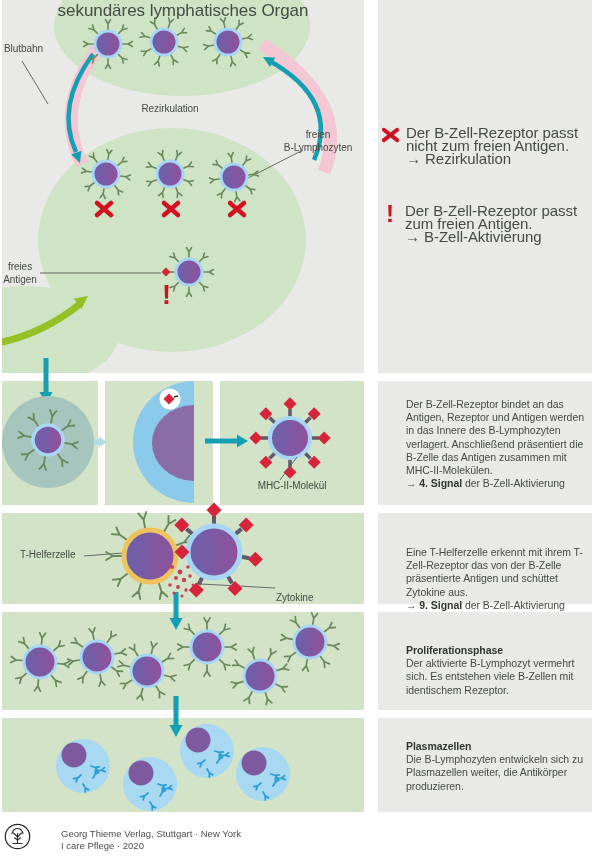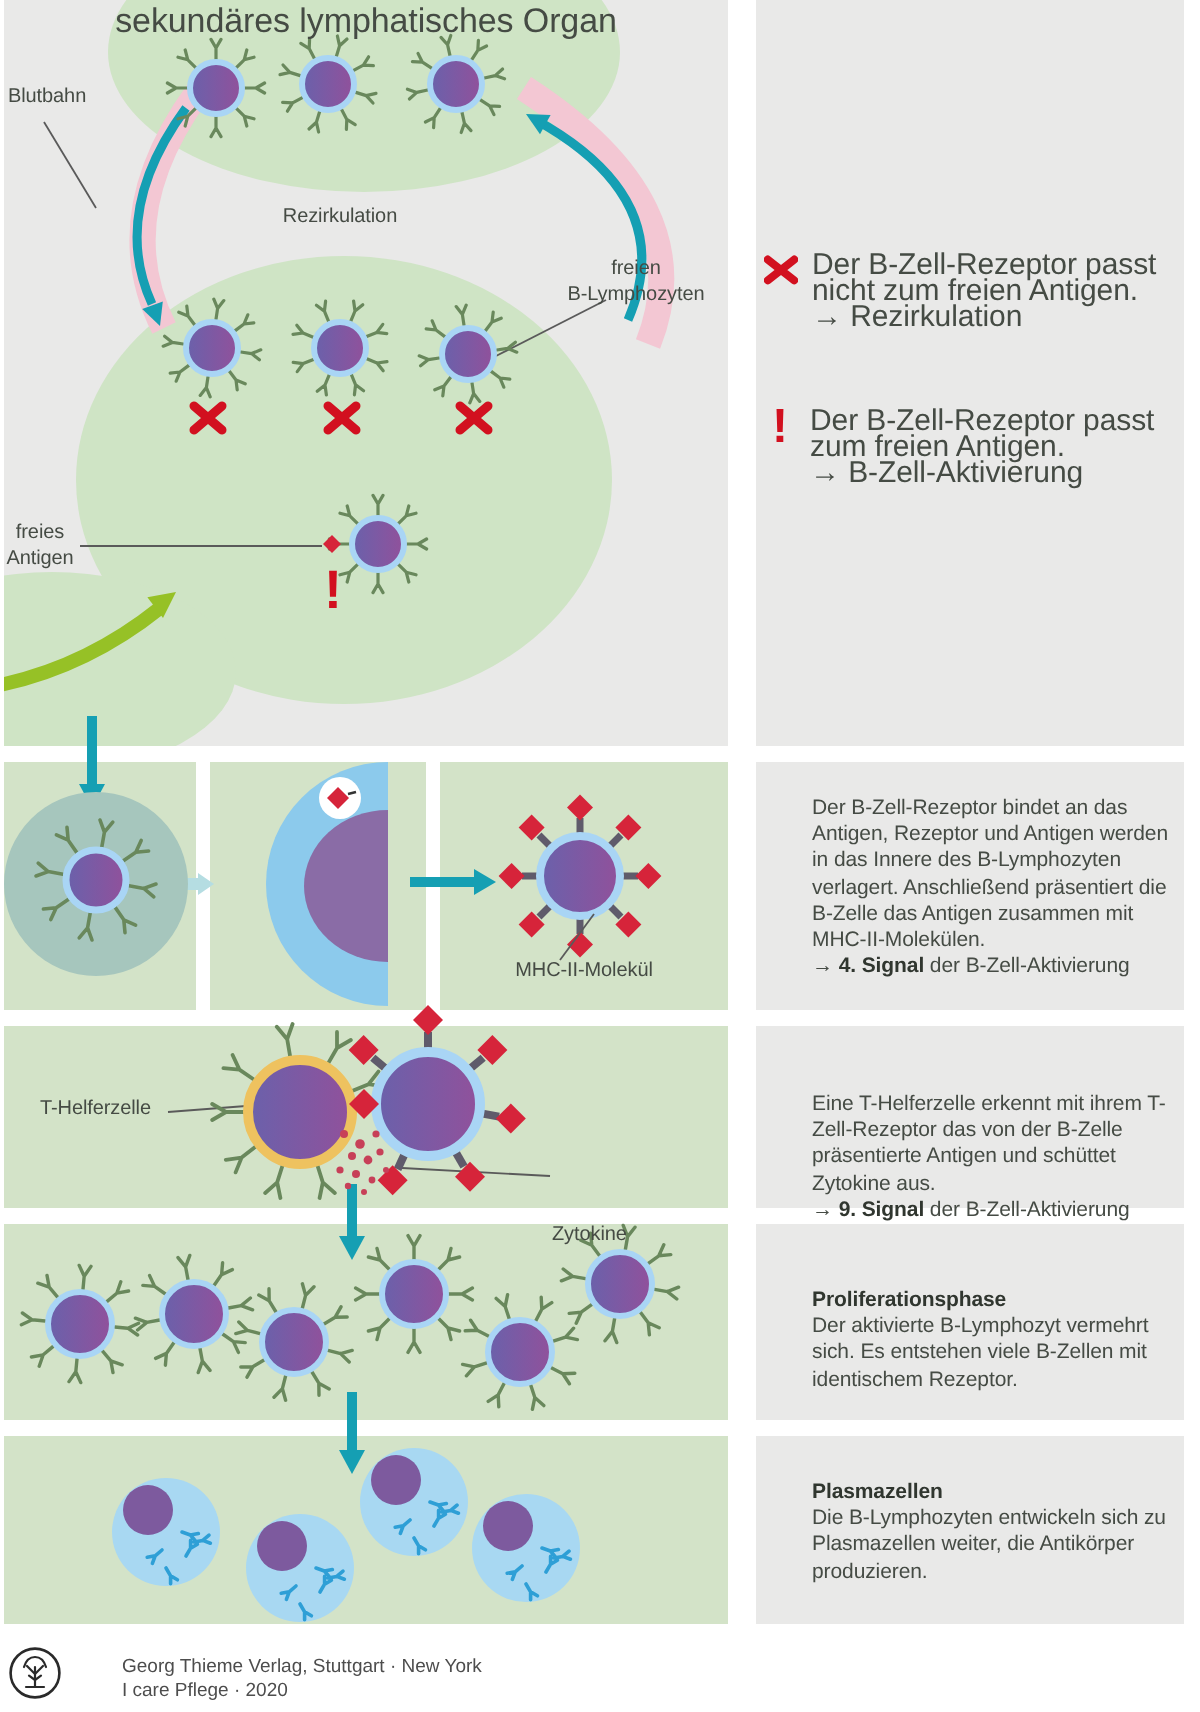--- a/index.html
+++ b/index.html
@@ -188,21 +188,21 @@
   <div class="lbl ctr" style="left:2px;top:5px;width:362px;font-size:17px;">sekundäres lymphatisches Organ</div>
   <div class="lbl" style="left:4px;top:43px;">Blutbahn</div>
   <div class="lbl ctr" style="left:100px;top:103px;width:140px;">Rezirkulation</div>
   <div class="lbl ctr prewrap" style="left:276px;top:129px;width:84px;">freien
 B-Lymphozyten</div>
   <div class="lbl rgt prewrap" style="left:2px;top:261px;width:36px;">freies
 Antigen</div>
   <div class="bang bang-diagram" style="left: 162px; top: 282px; color: rgb(210, 16, 31);">!</div>
   <div class="lbl ctr" style="left:230px;top:480px;width:124px;">MHC-II-Molekül</div>
   <div class="lbl" style="left:20px;top:549px;">T-Helferzelle</div>
-  <div class="lbl" style="left:276px;top:612px;">Zytokine</div>
+  <div class="lbl" style="left:276px;top:592px;">Zytokine</div>
 
   <div class="note" style="top:126px;">
     <svg width="17" height="17" viewBox="0 0 18 18">
       <path d="M2,4 L16,15 M2,15 L16,4" stroke="#d2101f" stroke-width="4.2" stroke-linecap="round" fill="none"></path>
     </svg>
     <div class="note-text">
       <div>Der B-Zell-Rezeptor passt nicht zum freien Antigen.</div>
       <div class="arrowline"><span>→</span> <span>Rezirkulation</span></div>
     </div>
   </div>

